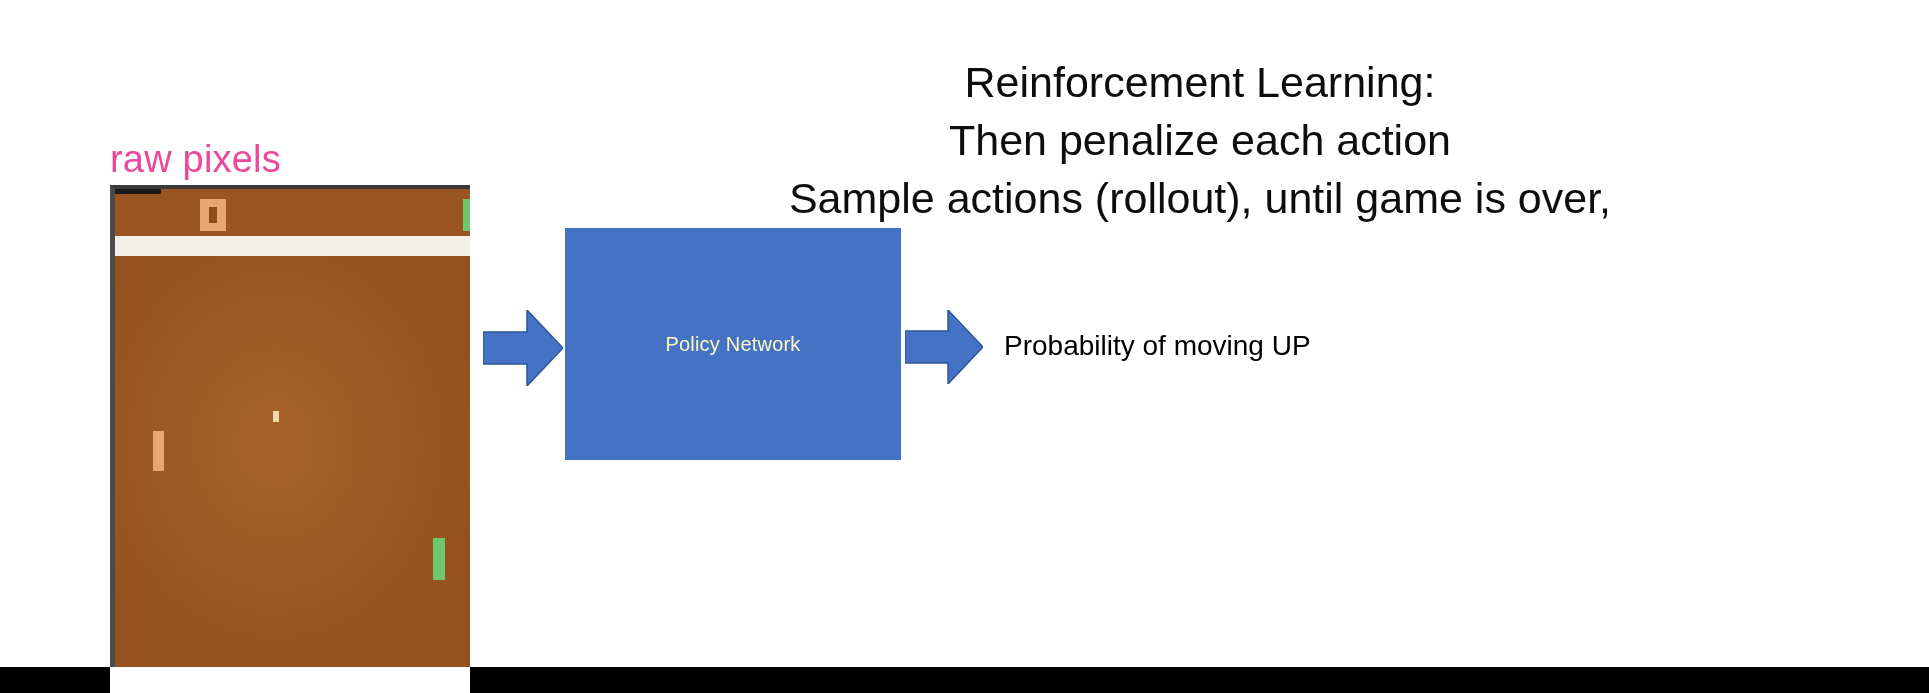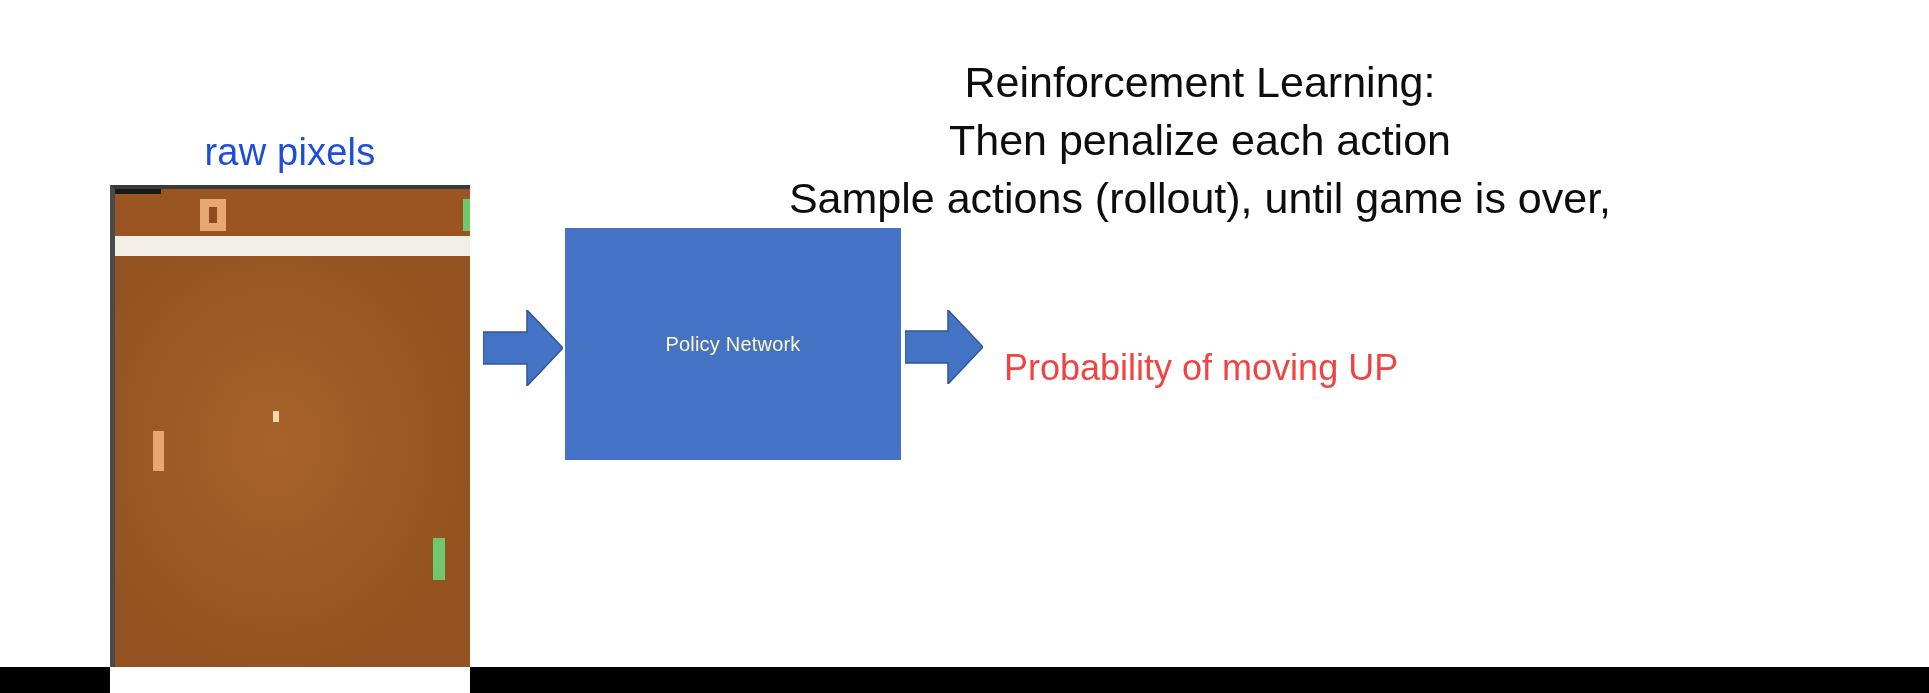--- a/index.html
+++ b/index.html
@@ -26,25 +26,24 @@
     position: absolute;
     background: #000000;
   }
   #black-bar-left  { left: 0;    top: 667px; width: 110px;  height: 26px; }
   #black-bar-right { left: 470px; top: 667px; width: 1459px; height: 26px; }
 
   
   #raw-pixels-label {
     position: absolute;
     left: 110px;
-    top: 131px;
+    top: 138px;
     width: 360px;
-    text-align: center;
     font-size: 38px;
-    color: #1d4ed8;
+    color: #ec4899;
     letter-spacing: 0.2px;
     white-space: nowrap;
   }
 
   
   #game-screen {
     position: absolute;
     left: 110px;
     top: 185px;
     width: 360px;
@@ -147,24 +146,23 @@
     font-size: 20px;
     letter-spacing: 0.2px;
     white-space: nowrap;
   }
 
   
   #output-label {
     position: absolute;
     left: 1004px;
     top: 330px;
-    font-size: 36px;
-    color: #ef4444;
-    white-space: nowrap;
-    margin-top: 17px;
+    font-size: 28px;
+    color: #000000;
+    white-space: nowrap;
   }
 
   
   #heading-block {
     position: absolute;
     left: 620px;
     top: 53px;
     width: 1160px;
     text-align: center;
     color: #0d0d0d;

